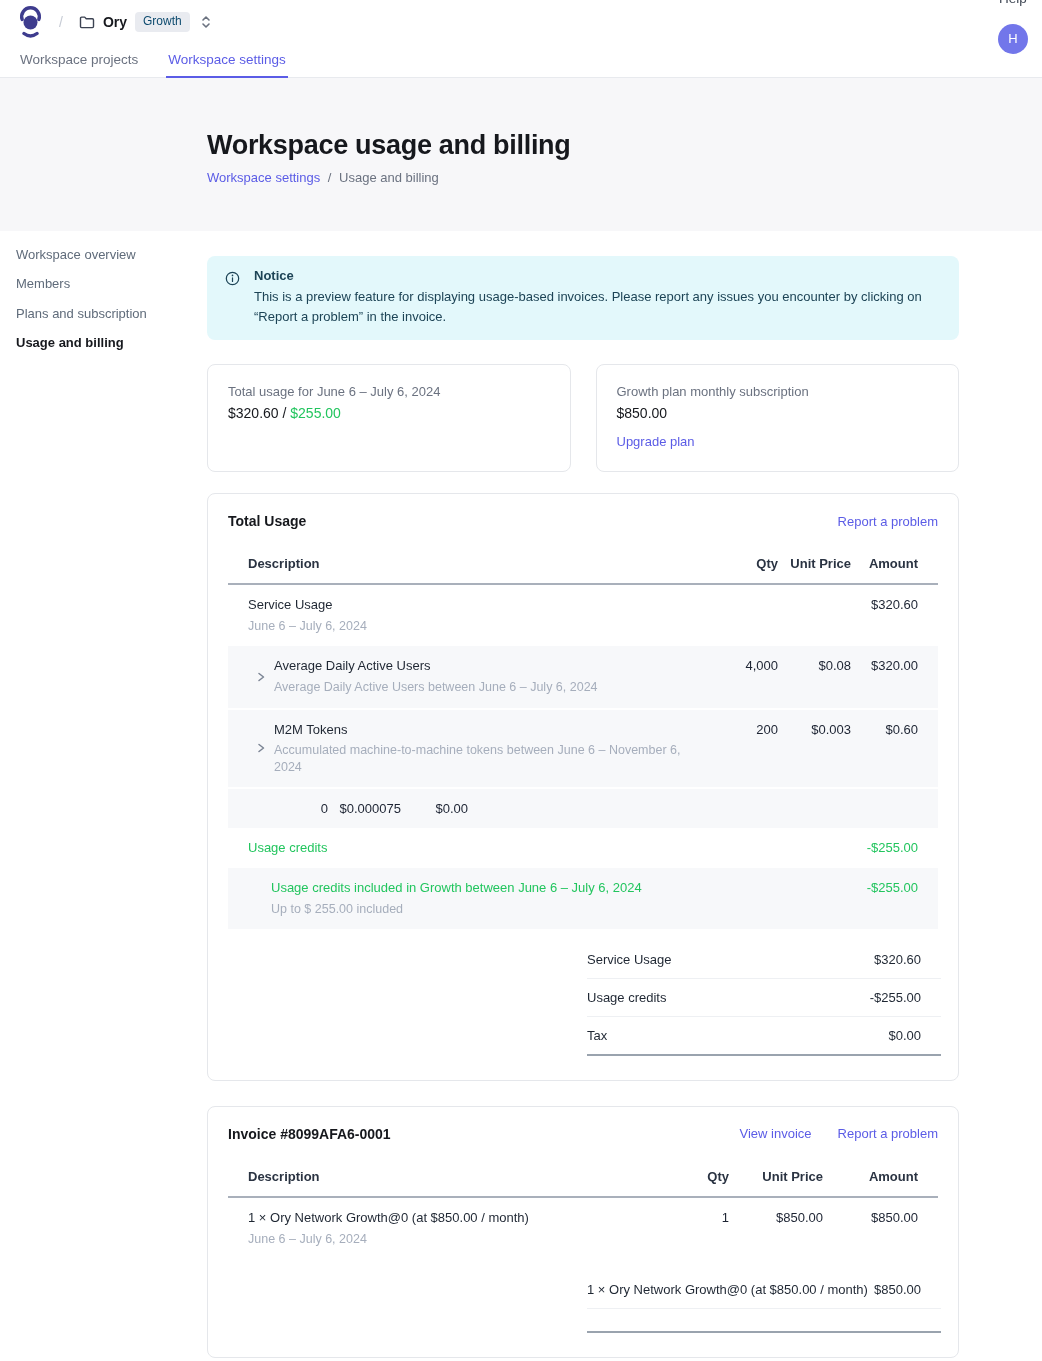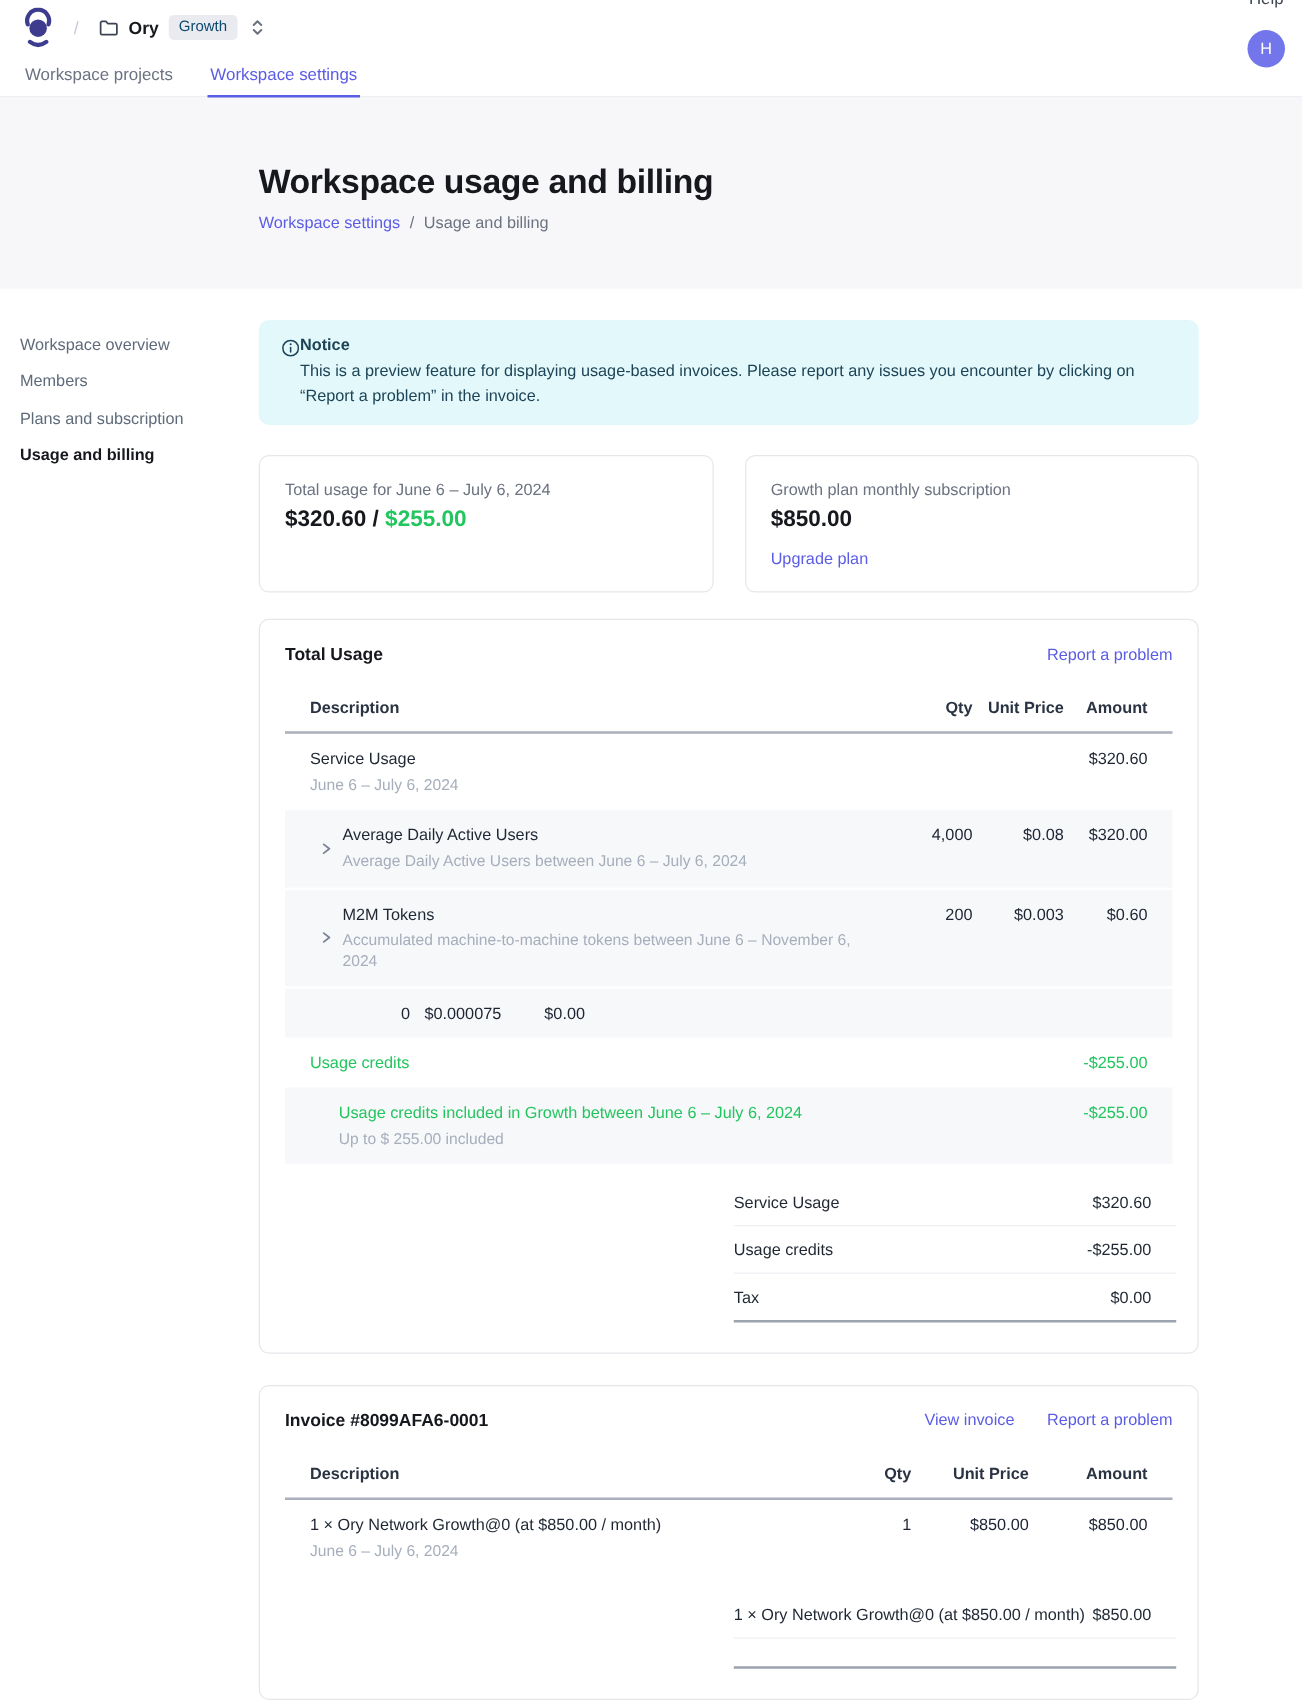--- a/index.html
+++ b/index.html
@@ -32,36 +32,36 @@
 
   
   .hero { background: #f7f7f9; height: 153px; padding: 52px 0 0 207px; }
   .hero-title { font-size: 27px; font-weight: 700; letter-spacing: -0.3px; color: #16181d; margin: 0; }
   .hero-breadcrumb { margin-top: 9px; font-size: 13px; color: #6b7280; }
   .hero-breadcrumb .bc-link { color: #5b5ce6; font-weight: 500; }
   .hero-breadcrumb .bc-sep { margin: 0 4px; }
 
   
   .content { position: relative; padding-bottom: 16px; min-height: 1130px; }
-  .sidebar { position: absolute; left: 16px; top: 37px; width: 175px; }
+  .sidebar { position: absolute; left: 16px; top: 16px; width: 175px; }
   .side-item { color: #5f6b7a; margin-bottom: 13px; cursor: pointer; line-height: 1.25; }
   .side-item.active { color: #16181d; font-weight: 700; }
   .main { margin-left: 207px; width: 752px; padding-top: 25px; }
 
   
-  .notice { background: #e3f8fb; border-radius: 8px; padding: 12px 18px 13px; display: flex; gap: 0; color: #1d4456; }
+  .notice { background: #e3f8fb; border-radius: 8px; padding: 12px 18px 13px; display: flex; gap: 14px; color: #1d4456; }
   .notice-icon { margin-top: 3px; flex: none; }
   .notice-title { font-weight: 700; margin-bottom: 4px; }
   .notice-body { line-height: 1.55; max-width: 672px; }
 
   
   .stat-row { display: flex; gap: 25px; margin-top: 24px; }
   .stat-card { flex: 1; border: 1px solid #e5e7eb; border-radius: 8px; padding: 19px 20px; min-height: 108px; }
   .stat-label { color: #6b7280; }
-  .stat-value { margin-top: 6px; font-size: 18px; font-weight: 700; color: #16181d; }
+  .stat-value { margin-top: 6px; font-size: 14px; font-weight: 400; color: #16181d; }
   .green { color: #22c55e; }
   .upgrade-link { display: inline-block; margin-top: 13px; color: #5b5ce6; font-weight: 500; }
 
   
   .panel { border: 1px solid #e5e7eb; border-radius: 8px; padding: 19px 20px 24px; margin-top: 21px; }
   .panel.invoice { margin-top: 25px; }
   .panel-head { display: flex; align-items: center; }
   .panel-title { font-size: 14px; font-weight: 700; color: #16181d; }
   .panel-links { margin-left: auto; display: flex; gap: 26px; }
   .panel-link { color: #5b5ce6; font-weight: 500; }

